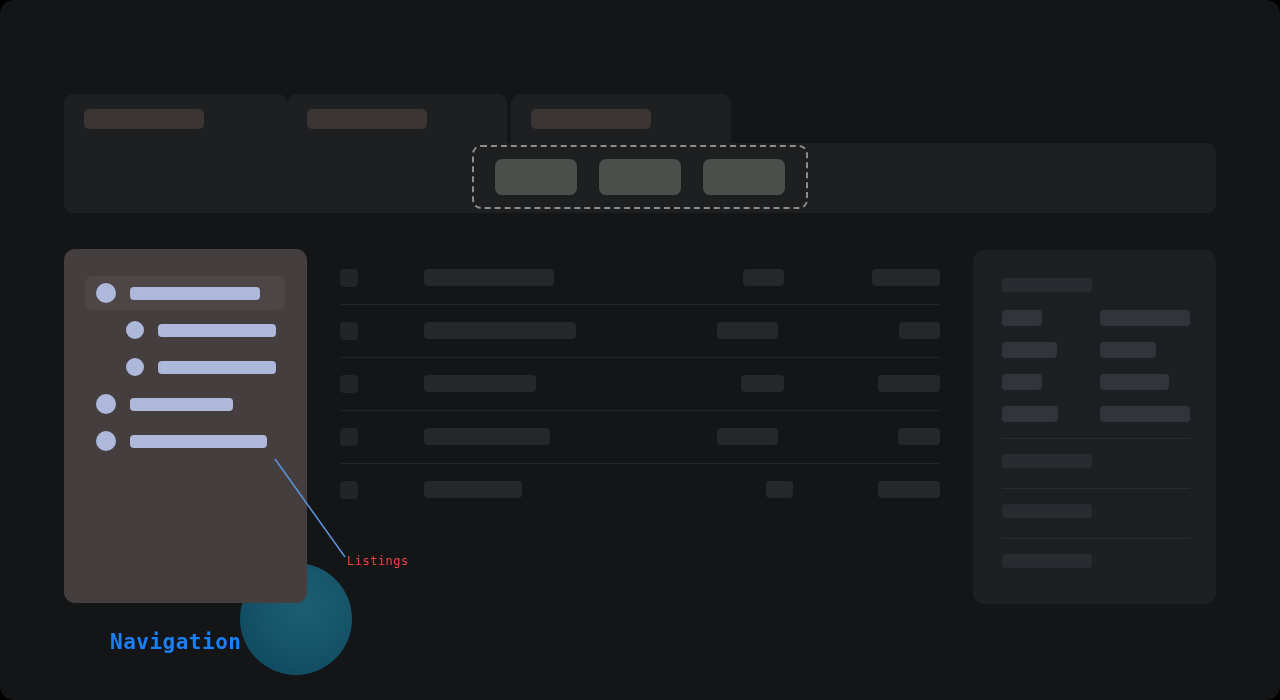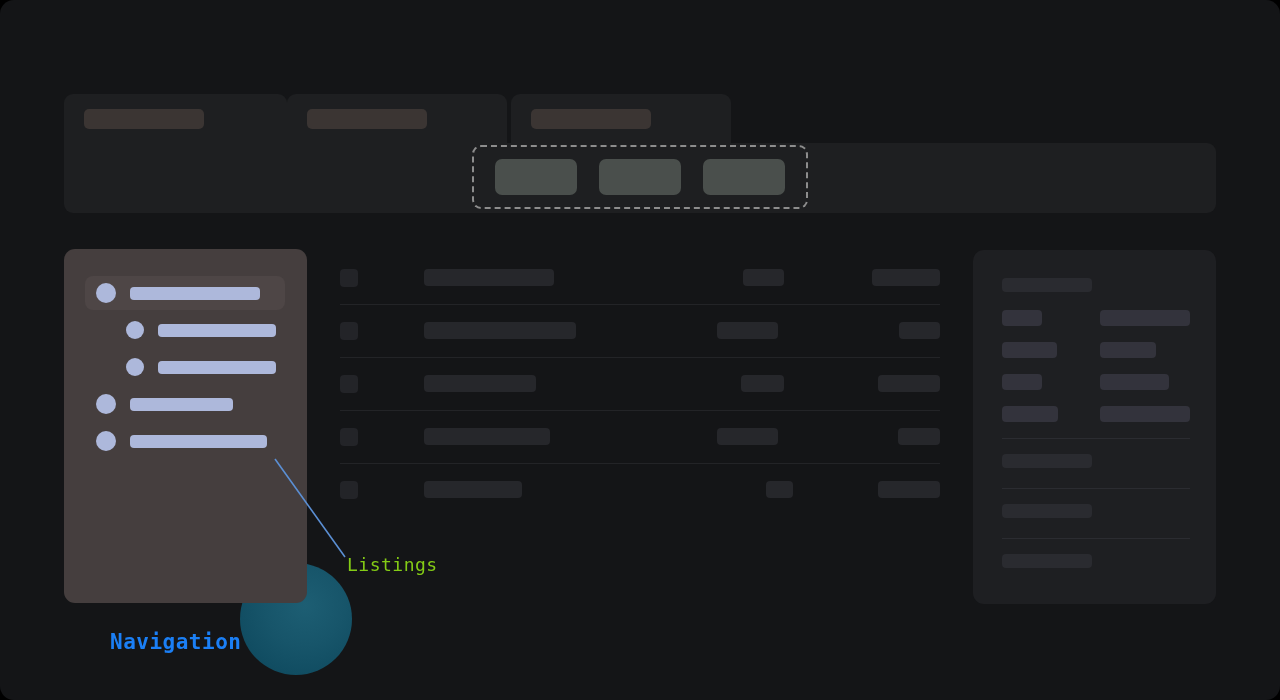--- a/index.html
+++ b/index.html
@@ -231,22 +231,22 @@
     left: 110px;
     top: 630px;
     font-size: 21px;
     font-weight: bold;
     color: #1b7ff5;
     letter-spacing: 0.5px;
   }
   .anno-secondary {
     left: 347px;
     top: 554px;
-    font-size: 18px;
-    color: #84cc16;
+    font-size: 12px;
+    color: #ef4444;
     letter-spacing: 0.5px;
   }
 </style>
 </head>
 <body>
 
 <div id="stage">
 
   <div class="glow-circle"></div>
 

